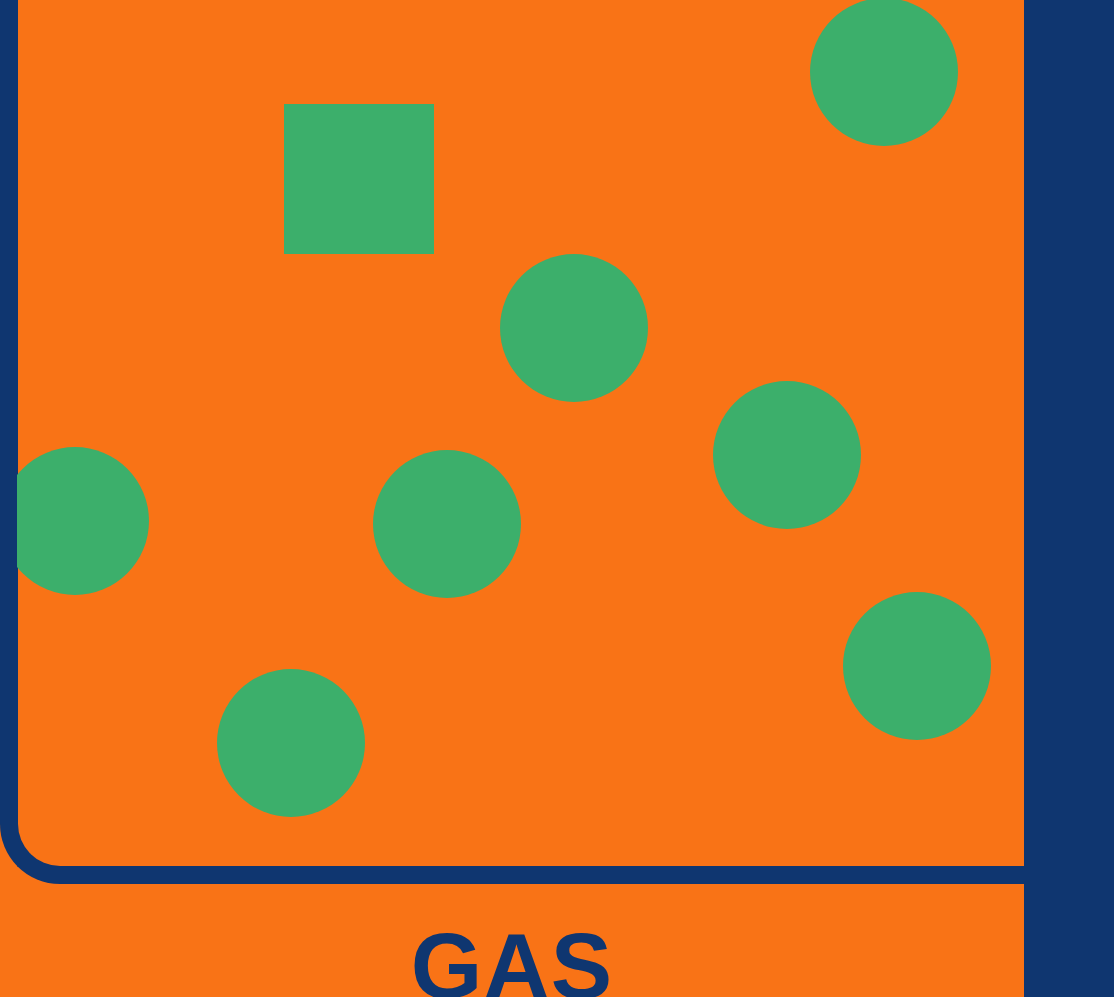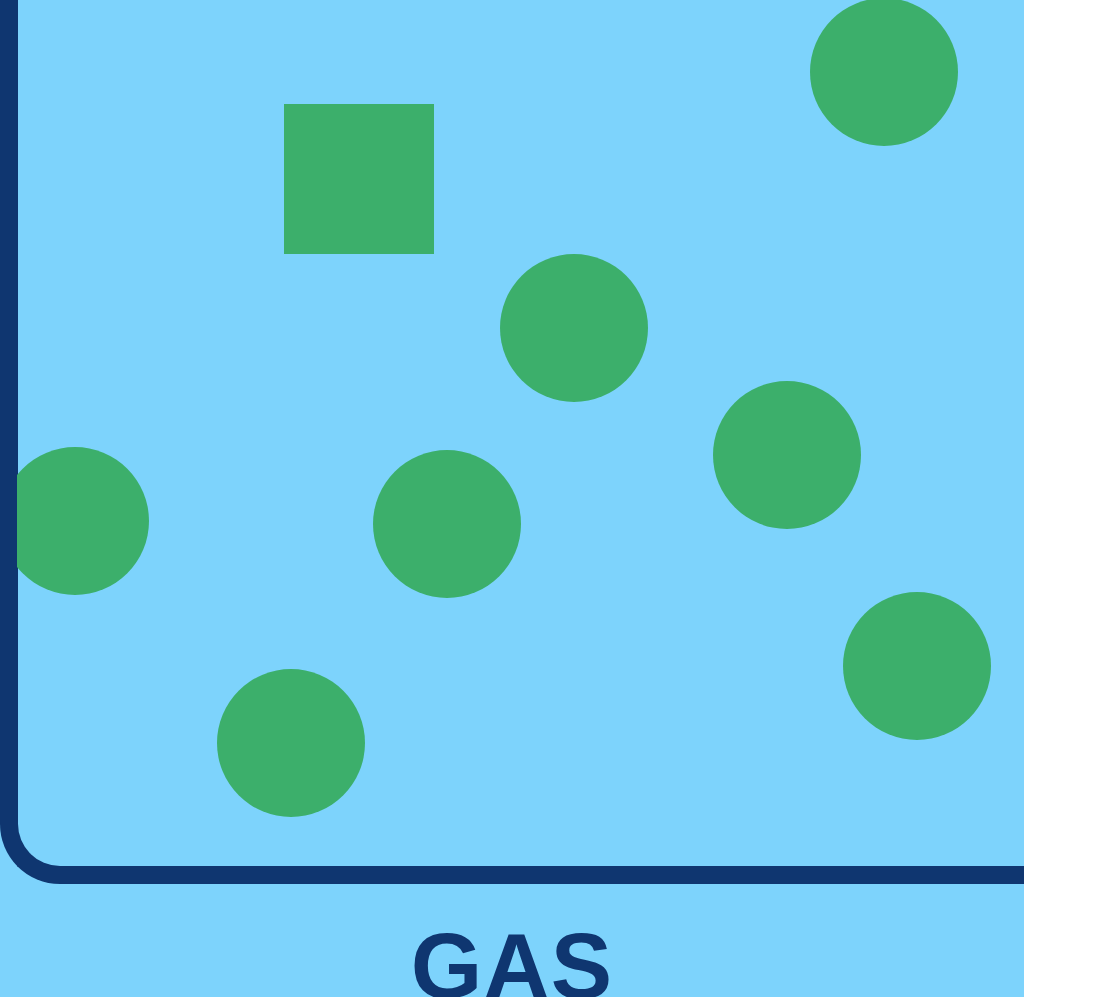--- a/index.html
+++ b/index.html
@@ -3,26 +3,25 @@
 <meta charset="utf-8">
 <title>Gas State Diagram</title>
 <style>
   html, body {
     margin: 0;
     padding: 0;
     background: #ffffff;
   }
   #stage {
     position: relative;
-    width: 995px;
+    width: 1114px;
     height: 997px;
-    background: #7dd3fc;
+    background: #f97316;
     overflow: hidden;
     font-family: "Liberation Sans", sans-serif;
-    padding-left: 29px;
   }
 
   
   .vessel {
     position: absolute;
     left: 0px;
     top: -40px;          
     width: 1024px;
     height: 924px;       
     border-left: 18px solid var(--navy);

